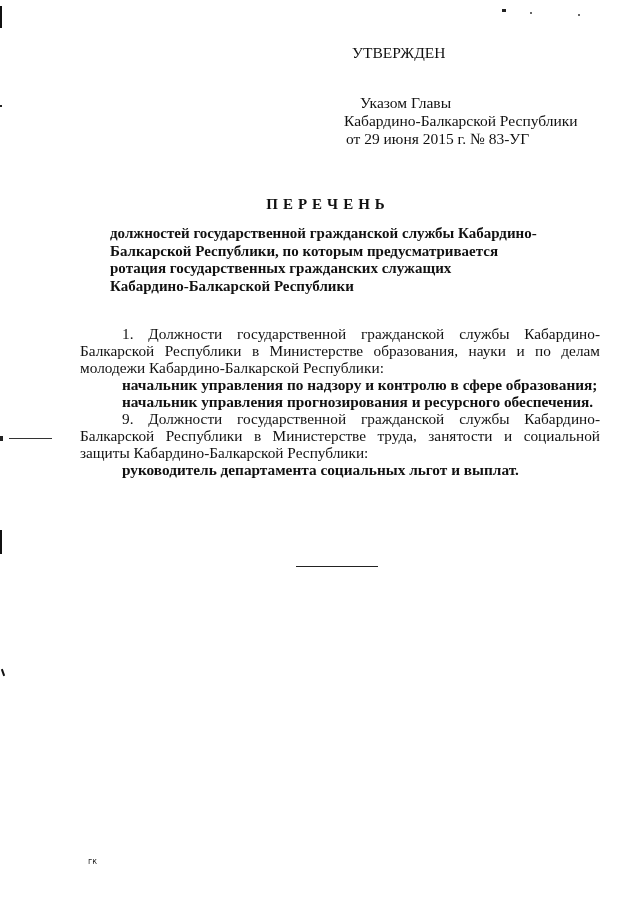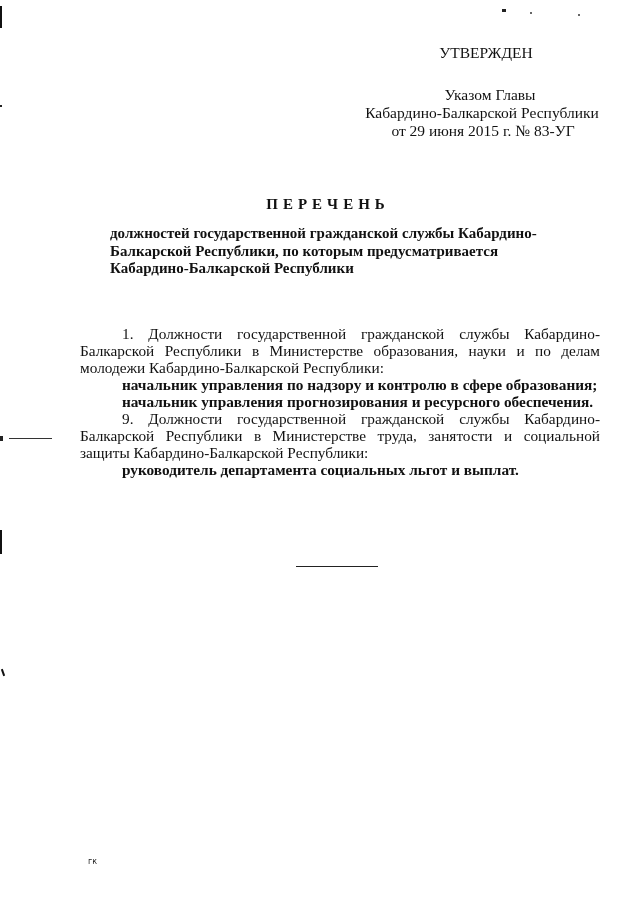--- a/index.html
+++ b/index.html
@@ -3,24 +3,24 @@
   <meta charset="utf-8">
   <style>
     html, body { margin: 0; padding: 0; background: #ffffff; }
     body {
       width: 640px; height: 905px; position: relative; overflow: hidden;
       font-family: "Liberation Serif", "DejaVu Serif", serif;
       color: #111;
     }
     .approval {
       position: absolute; left: 340px; top: 44px; width: 280px;
-      text-align: center; font-size: 15.5px; line-height: 18px;
+      font-size: 15.5px; line-height: 18px;
     }
     .approval .head { display:block; margin-left: 12px; }
-    .approval .l1 { display:block; margin-top: 24px; margin-left: 20px; }
+    .approval .l1 { display:block; margin-top: 32px; margin-left: 20px; }
     .approval .l2 { display:block; margin-left: 4px; }
     .approval .l3 { display:block; margin-left: 6px; }
     .title {
       position: absolute; left: 0; width: 640px; top: 196px;
       text-align: center; font-weight: bold; font-size: 15px;
       letter-spacing: 5px; padding-left: 8px;
     }
     .subtitle {
       position: absolute; left: 110px; width: 440px; top: 225px;
       font-weight: bold; font-size: 15px; line-height: 17.5px;
@@ -60,20 +60,21 @@
   <span class="l1">Указом Главы</span>
   <span class="l2">Кабардино-Балкарской Республики</span>
   <span class="l3">от 29 июня 2015 г. № 83-УГ</span>
 </div>
 
 <div class="title">ПЕРЕЧЕНЬ</div>
 
 <div class="subtitle">
   <div>должностей государственной гражданской службы Кабардино-</div>
   <div>Балкарской Республики, по которым предусматривается</div>
+  <div>ротация государственных гражданских служащих</div>
   <div>Кабардино-Балкарской Республики</div>
 </div>
 
 <div class="body">
   <p class="para">1. Должности государственной гражданской службы Кабардино-Балкарской Республики в Министерстве образования, науки и по делам молодежи Кабардино-Балкарской Республики:</p>
   <p class="item">начальник управления по надзору и контролю в сфере образования;</p>
   <p class="item">начальник управления прогнозирования и ресурсного обеспечения.</p>
   <p class="para">9. Должности государственной гражданской службы Кабардино-Балкарской Республики в Министерстве труда, занятости и социальной защиты Кабардино-Балкарской Республики:</p>
   <p class="item">руководитель департамента социальных льгот и выплат.</p>
 </div>

